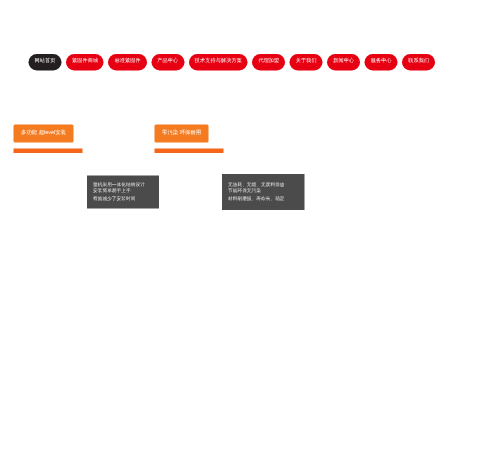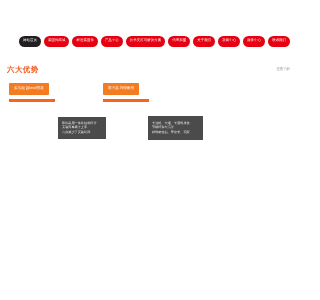--- a/index.html
+++ b/index.html
@@ -130,24 +130,20 @@
         <span>新闻中心</span>
       </div>
     <div class="nav-pill">
         <span>服务中心</span>
       </div>
     <div class="nav-pill">
         <span>联系我们</span>
       </div>
   </div>
 
-  <div class="sec-head">
-    <div class="sec-title">六大优势</div>
-    <div class="sec-more">查看了解</div>
-  </div>
 
   <div class="tabs">
     <div class="tab t1">
         <span>多功能 超level安装</span>
       </div>
     <div class="tab t2">
         <span>零污染 环保耐用</span>
       </div>
   </div>
   <div class="tab-bar b1"></div>

